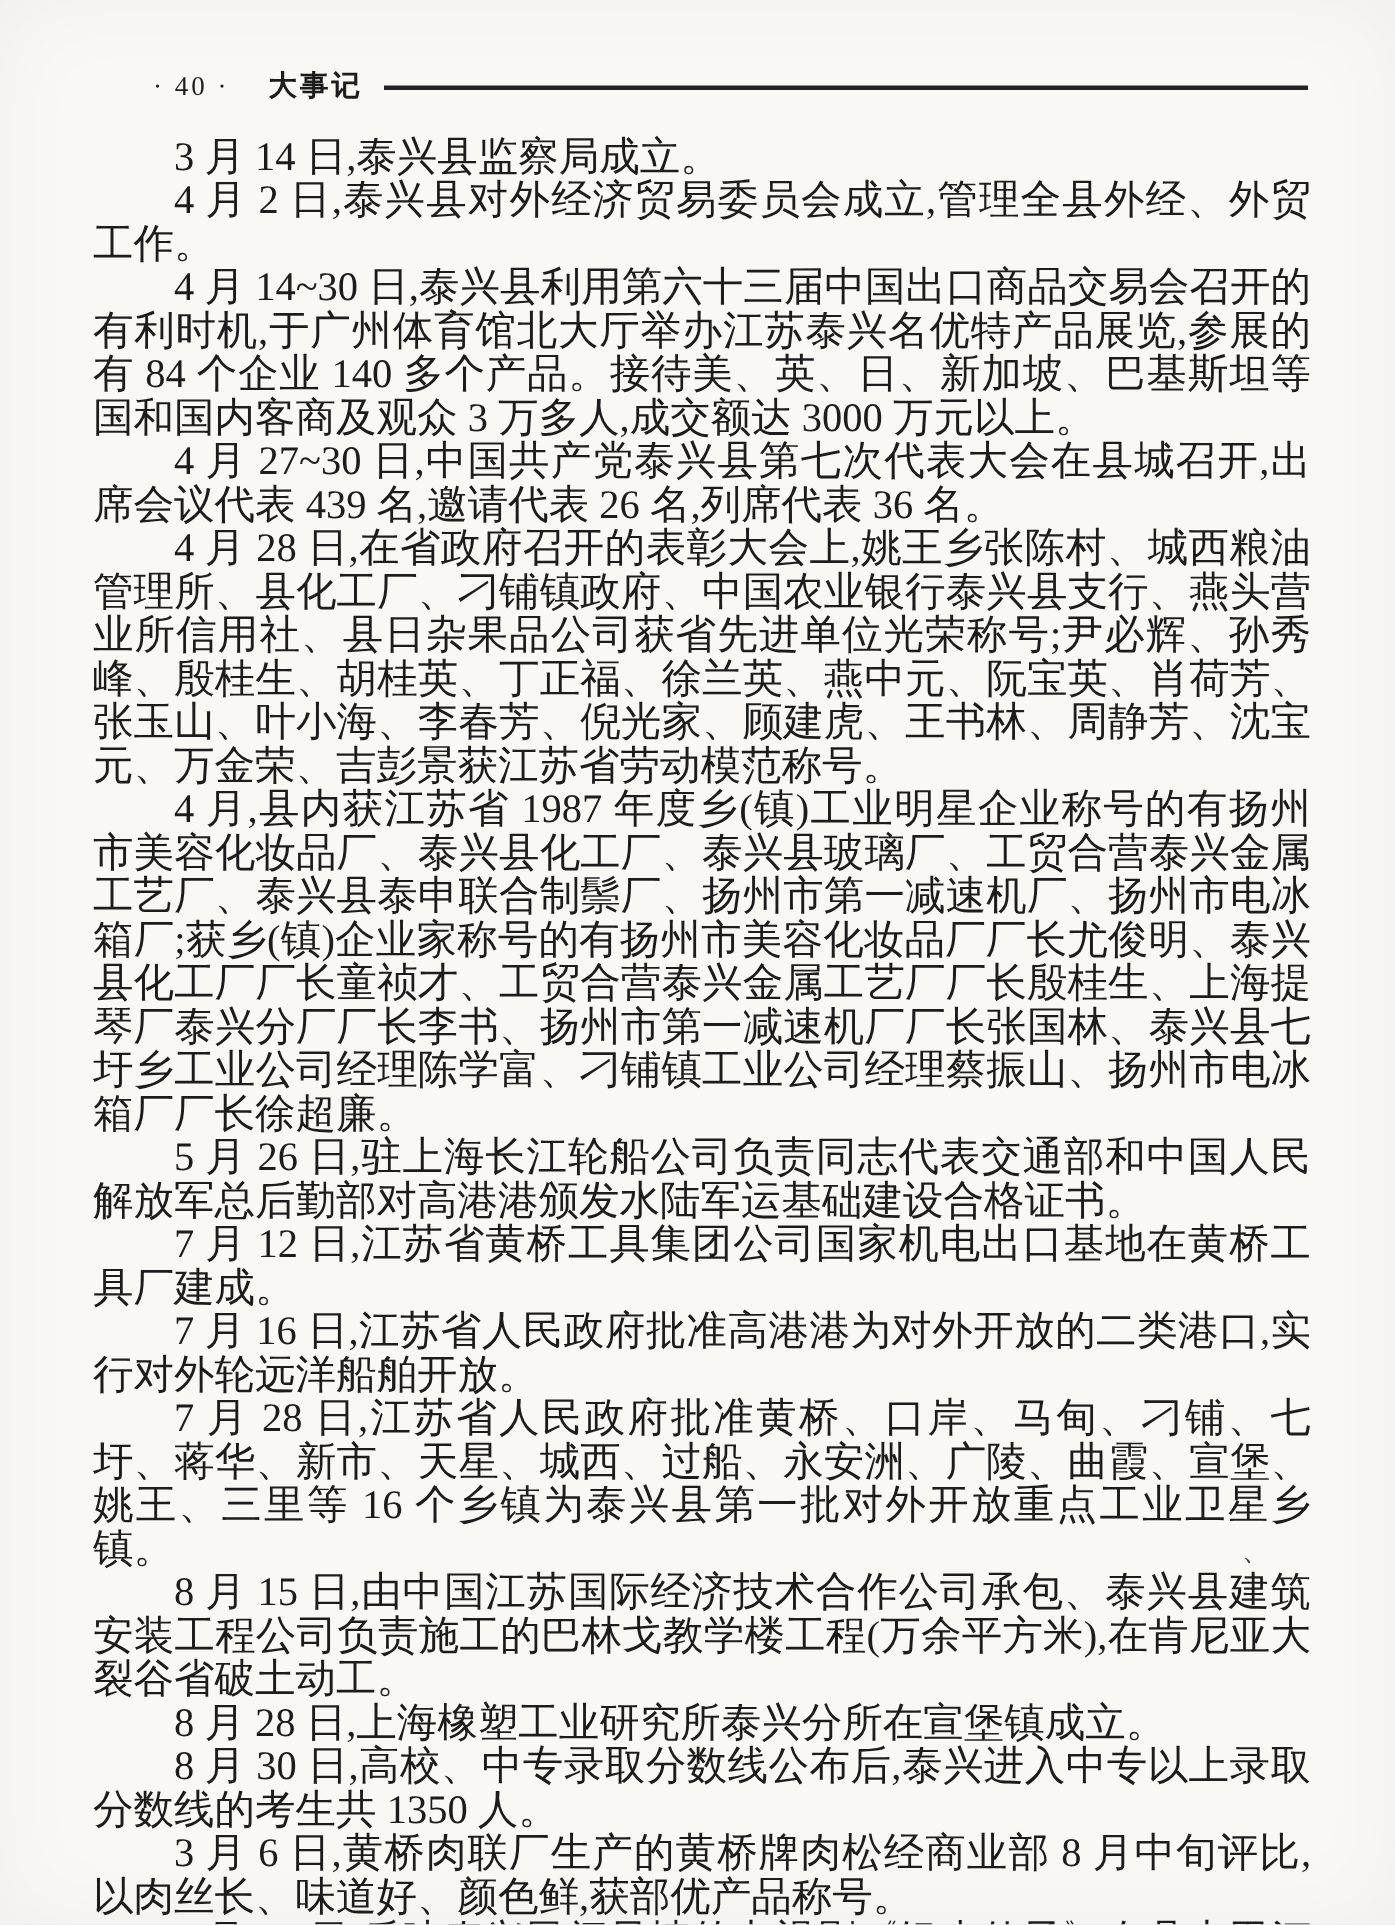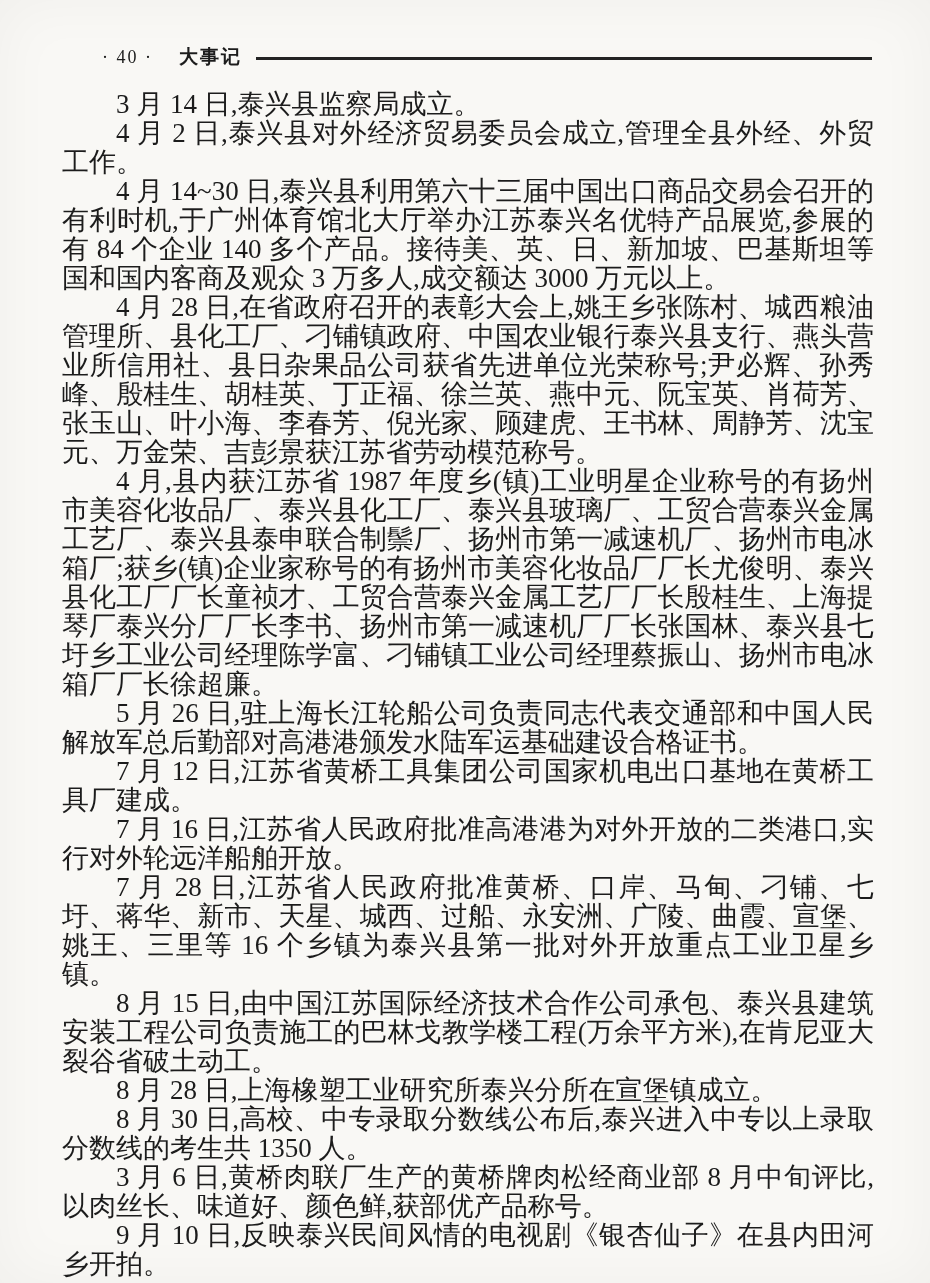--- a/index.html
+++ b/index.html
@@ -79,20 +79,21 @@
   <div class="header">
     <span class="page-number">· 40 ·</span>
     <span class="section-title">大事记</span>
     <span class="header-rule"></span>
   </div>
 
   <div class="body-text">
       <p class="para">3 月 14 日,泰兴县监察局成立。</p>
       <p class="para">4 月 2 日,泰兴县对外经济贸易委员会成立,管理全县外经、外贸工作。</p>
       <p class="para">4 月 14~30 日,泰兴县利用第六十三届中国出口商品交易会召开的有利时机,于广州体育馆北大厅举办江苏泰兴名优特产品展览,参展的有 84 个企业 140 多个产品。接待美、英、日、新加坡、巴基斯坦等国和国内客商及观众 3 万多人,成交额达 3000 万元以上。</p>
+      <p class="para">4 月 27~30 日,中国共产党泰兴县第七次代表大会在县城召开,出席会议代表 439 名,邀请代表 26 名,列席代表 36 名。</p>
       <p class="para">4 月 28 日,在省政府召开的表彰大会上,姚王乡张陈村、城西粮油管理所、县化工厂、刁铺镇政府、中国农业银行泰兴县支行、燕头营业所信用社、县日杂果品公司获省先进单位光荣称号;尹必辉、孙秀峰、殷桂生、胡桂英、丁正福、徐兰英、燕中元、阮宝英、肖荷芳、张玉山、叶小海、李春芳、倪光家、顾建虎、王书林、周静芳、沈宝元、万金荣、吉彭景获江苏省劳动模范称号。</p>
       <p class="para">4 月,县内获江苏省 1987 年度乡(镇)工业明星企业称号的有扬州市美容化妆品厂、泰兴县化工厂、泰兴县玻璃厂、工贸合营泰兴金属工艺厂、泰兴县泰申联合制鬃厂、扬州市第一减速机厂、扬州市电冰箱厂;获乡(镇)企业家称号的有扬州市美容化妆品厂厂长尤俊明、泰兴县化工厂厂长童祯才、工贸合营泰兴金属工艺厂厂长殷桂生、上海提琴厂泰兴分厂厂长李书、扬州市第一减速机厂厂长张国林、泰兴县七圩乡工业公司经理陈学富、刁铺镇工业公司经理蔡振山、扬州市电冰箱厂厂长徐超廉。</p>
       <p class="para">5 月 26 日,驻上海长江轮船公司负责同志代表交通部和中国人民解放军总后勤部对高港港颁发水陆军运基础建设合格证书。</p>
       <p class="para">7 月 12 日,江苏省黄桥工具集团公司国家机电出口基地在黄桥工具厂建成。</p>
       <p class="para">7 月 16 日,江苏省人民政府批准高港港为对外开放的二类港口,实行对外轮远洋船舶开放。</p>
       <p class="para">7 月 28 日,江苏省人民政府批准黄桥、口岸、马甸、刁铺、七圩、蒋华、新市、天星、城西、过船、永安洲、广陵、曲霞、宣堡、姚王、三里等 16 个乡镇为泰兴县第一批对外开放重点工业卫星乡镇。</p>
       <p class="para">8 月 15 日,由中国江苏国际经济技术合作公司承包、泰兴县建筑安装工程公司负责施工的巴林戈教学楼工程(万余平方米),在肯尼亚大裂谷省破土动工。</p>
       <p class="para">8 月 28 日,上海橡塑工业研究所泰兴分所在宣堡镇成立。</p>
       <p class="para">8 月 30 日,高校、中专录取分数线公布后,泰兴进入中专以上录取分数线的考生共 1350 人。</p>
       <p class="para">3 月 6 日,黄桥肉联厂生产的黄桥牌肉松经商业部 8 月中旬评比,以肉丝长、味道好、颜色鲜,获部优产品称号。</p>

